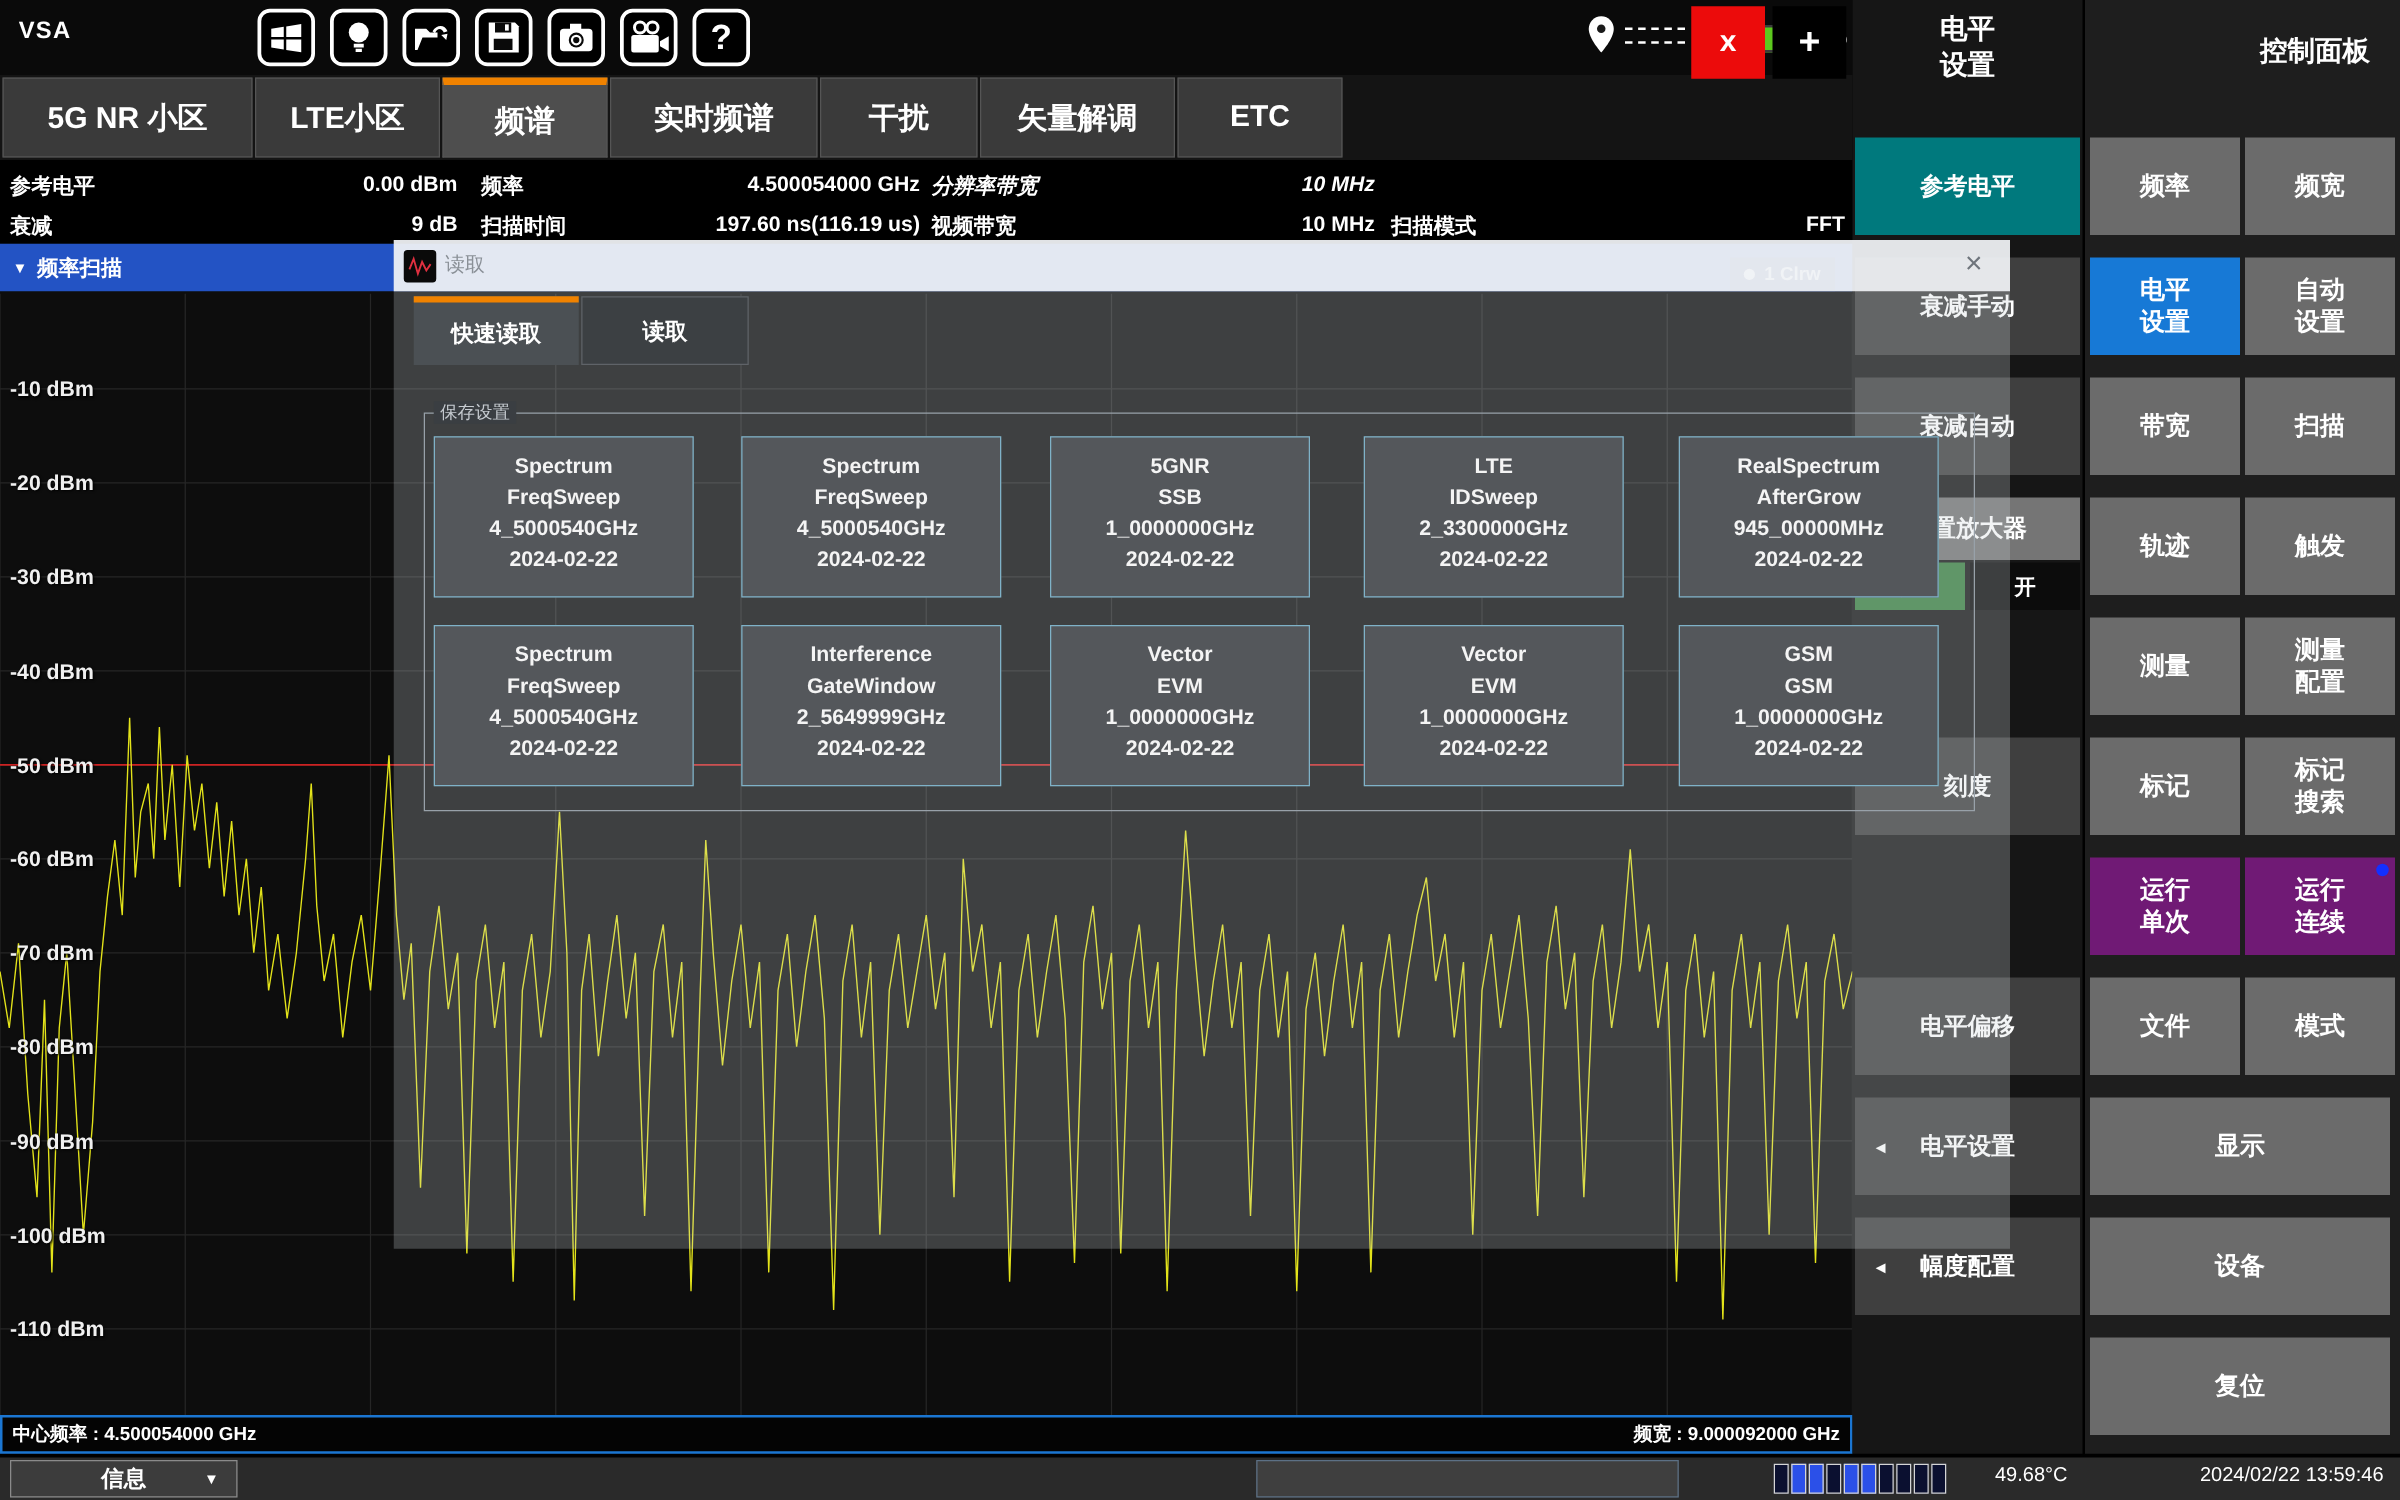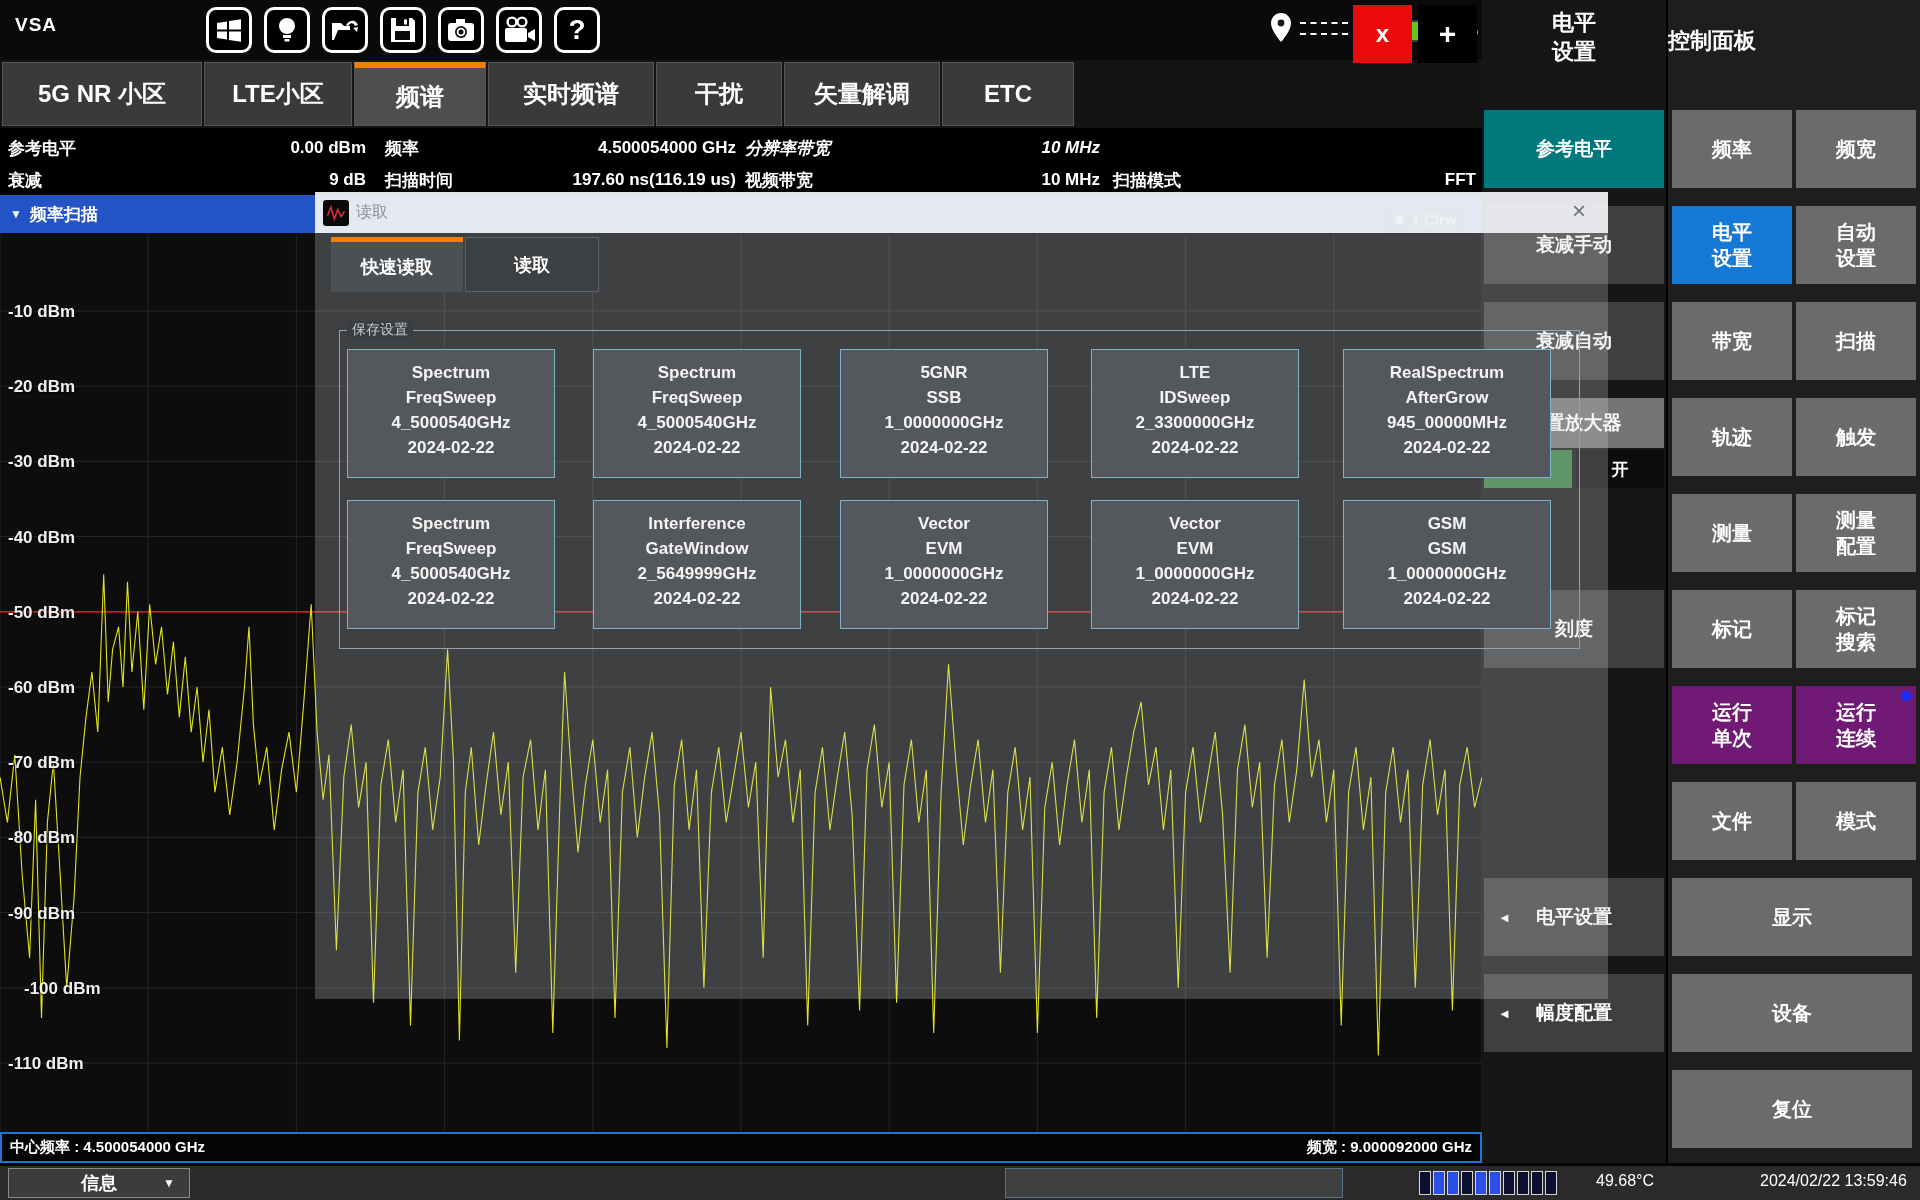--- a/index.html
+++ b/index.html
@@ -68,21 +68,21 @@
   #level-panel{left:1482px;top:0;width:184px;height:1163px;background:#161616;}
   #level-header{left:1482px;top:8px;width:184px;text-align:center;font-size:22px;font-weight:bold;line-height:29px;white-space:pre-line;}
   .lv-btn{position:absolute;left:1484px;width:180px;height:78px;background:#3f3f3f;display:flex;align-items:center;
           justify-content:center;font-size:19px;font-weight:bold;z-index:10;}
   .lv-btn.teal{background:#00797d;}
   .lv-btn.block{background:#757575;height:50px;}
   .lv-arrow{position:absolute;left:14px;font-size:13px;}
   .lv-toggle-half{position:absolute;height:38px;display:flex;align-items:center;justify-content:center;
                   font-size:17px;font-weight:bold;z-index:10;}
   #cp-panel{left:1668px;top:0;width:252px;height:1163px;background:#1e1e1e;}
-  #cp-header{left:1668px;top:26px;width:228px;text-align:left;font-size:22px;font-weight:bold;}
+  #cp-header{left:1668px;top:26px;width:228px;text-align:right;font-size:22px;font-weight:bold;}
   .cp-btn{position:absolute;width:120px;height:78px;background:#6b6b6b;display:flex;align-items:center;justify-content:center;
           text-align:center;font-size:20px;font-weight:bold;line-height:26px;white-space:pre-line;}
   .cp-btn.full{width:240px;}
   .cp-btn.blue{background:#1779d6;}
   .cp-btn.olive{background:#701a75;}
   .cp-dot{position:absolute;right:5px;top:5px;width:10px;height:10px;border-radius:50%;background:#1330ff;}
 
   
   #taskbar{left:0;top:1166px;width:1920px;height:34px;background:#2a2a2a;z-index:60;}
   #info-btn{left:8px;top:1168px;width:182px;height:30px;background:#3c3c3c;border:1px solid #8a8a8a;box-sizing:border-box;
@@ -270,21 +270,21 @@
     </div>
     <div class="ylab" style="top: 302px;">-10 dBm</div>
     <div class="ylab" style="top: 377.2px;">-20 dBm</div>
     <div class="ylab" style="top: 452.4px;">-30 dBm</div>
     <div class="ylab" style="top: 527.6px;">-40 dBm</div>
     <div class="ylab" style="top: 602.8px;">-50 dBm</div>
     <div class="ylab" style="top: 678px;">-60 dBm</div>
     <div class="ylab" style="top: 753.2px;">-70 dBm</div>
     <div class="ylab" style="top: 828.4px;">-80 dBm</div>
     <div class="ylab" style="top: 903.6px;">-90 dBm</div>
-    <div class="ylab" style="top: 978.8px; margin-left: 16px;">-100 dBm</div>
+    <div class="ylab" style="top: 978.8px;">-100 dBm</div>
     <div class="ylab" style="top: 1054px;">-110 dBm</div>
     <div class="card" style="left: 347px; top: 349px;">
       <div>Spectrum</div>
       <div>FreqSweep</div>
       <div>4_5000540GHz</div>
       <div>2024-02-22</div>
     </div>
     <div class="card" style="left: 593px; top: 349px;">
       <div>Spectrum</div>
       <div>FreqSweep</div>
@@ -339,20 +339,21 @@
       <div>1_0000000GHz</div>
       <div>2024-02-22</div>
     </div>
     <div class="lv-btn teal" style="top: 110px;">参考电平</div>
     <div class="lv-btn" style="top: 206px;">衰减手动</div>
     <div class="lv-btn" style="top: 302px;">衰减自动</div>
     <div class="lv-btn block" style="top: 398px;">前置放大器</div>
     <div class="lv-toggle-half" style="left: 1484px; top: 450px; width: 88px; background: rgb(58, 129, 66);">关</div>
     <div class="lv-toggle-half" style="left: 1576px; top: 450px; width: 88px; background: rgb(12, 12, 12);">开</div>
     <div class="lv-btn" style="top: 590px;">刻度</div>
+    <div class="lv-btn" style="top: 782px;">电平偏移</div>
     <div class="lv-btn" style="top: 878px;">电平设置<span class="lv-arrow">◄</span></div>
     <div class="lv-btn" style="top: 974px;">幅度配置<span class="lv-arrow">◄</span></div>
     <div class="cp-btn" style="left: 1672px; top: 110px;">频率</div>
     <div class="cp-btn" style="left: 1796px; top: 110px;">频宽</div>
     <div class="cp-btn blue" style="left: 1672px; top: 206px;">电平
 设置</div>
     <div class="cp-btn" style="left: 1796px; top: 206px;">自动
 设置</div>
     <div class="cp-btn" style="left: 1672px; top: 302px;">带宽</div>
     <div class="cp-btn" style="left: 1796px; top: 302px;">扫描</div>

